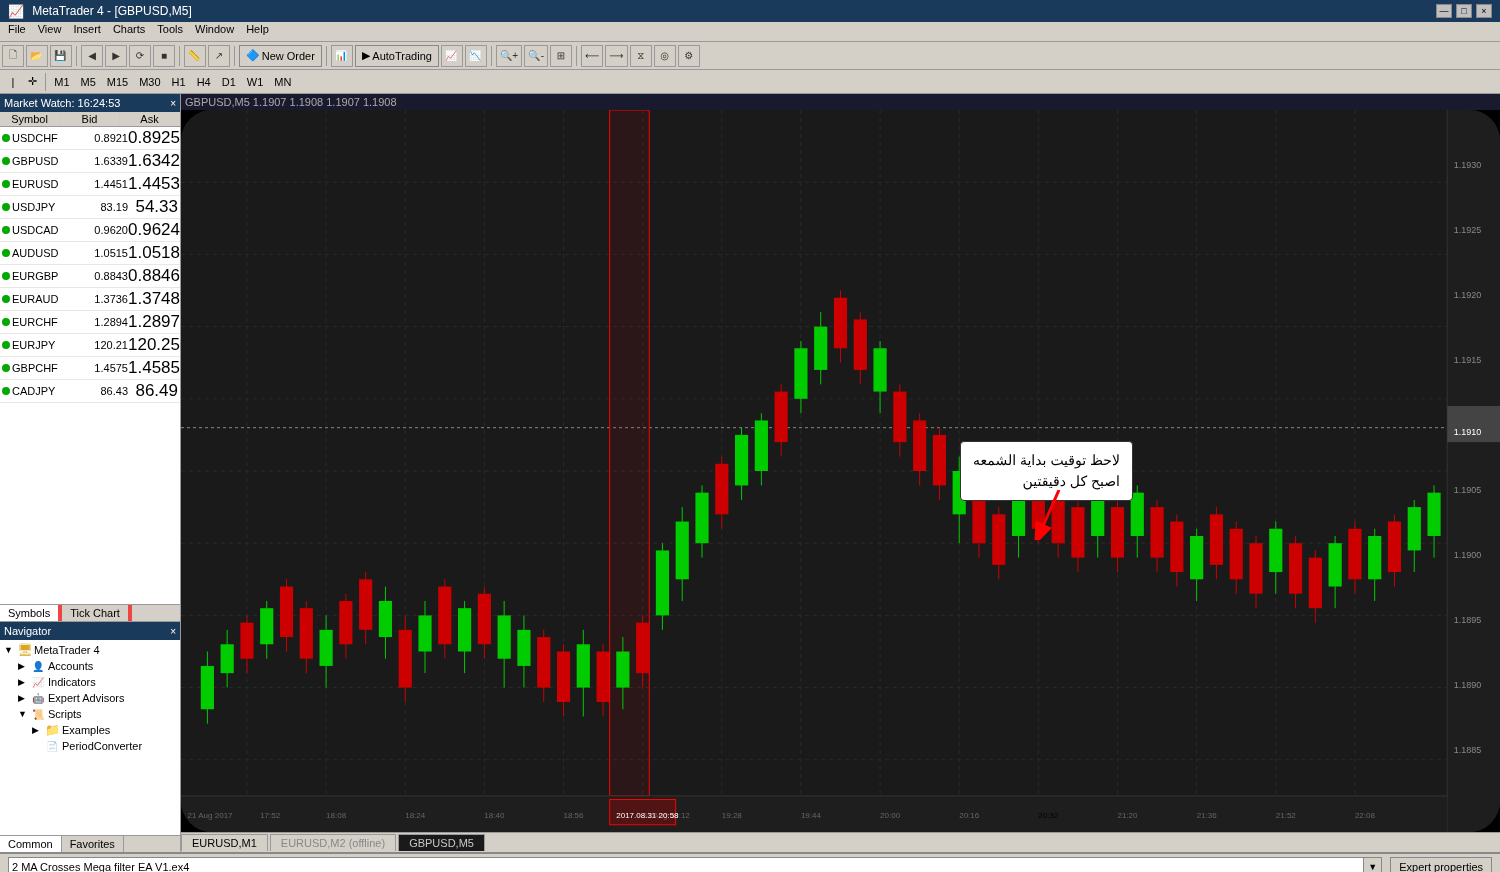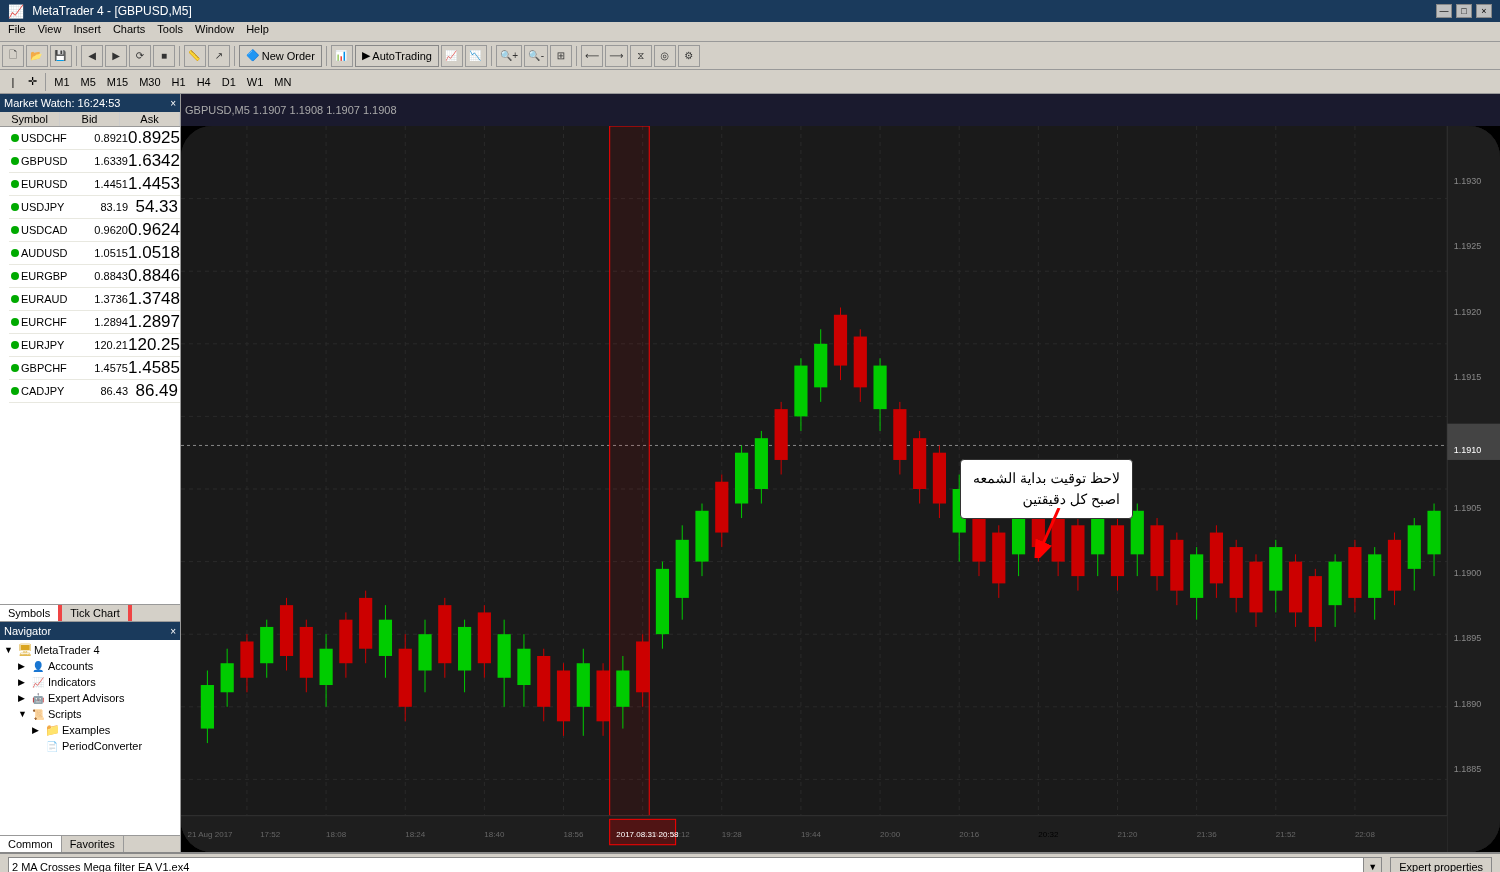--- a/index.html
+++ b/index.html
@@ -40,36 +40,36 @@
     .mw-header { display: flex; background: #d4d0c8; border-bottom: 1px solid #999; }
     .mw-col { flex: 1; text-align: center; font-size: 11px; padding: 1px 2px; border-right: 1px solid #ccc; color: #000; }
     .mw-row { display: flex; align-items: center; padding: 1px 2px; border-bottom: 1px solid #e8e8e0; }
     .mw-dot { width: 8px; height: 8px; border-radius: 50%; background: #00aa00; margin-right: 2px; flex-shrink: 0; }
     .mw-symbol { flex: 1; font-size: 11px; color: #000; }
     .mw-bid { width: 50px; text-align: right; font-size: 11px; color: #000; }
     .mw-ask { width: 50px; text-align: right; font-size: 17px; color: #000; }
     .mw-tabs { display: flex; background: #d4d0c8; border-top: 1px solid #999; }
     .mw-tab { padding: 2px 8px; font-size: 11px; cursor: pointer; border-right: 4px solid #ef4444; color: #000; background: #d4d0c8; }
     .mw-tab.active { background: #ffffff; }
-    .mw-list { overflow-y: auto; flex: 1; background: #ffffff; padding-left: 9px; }
+    .mw-list { overflow-y: auto; flex: 1; background: #ffffff; }
     
     
     .navigator { height: 230px; display: flex; flex-direction: column; }
     .nav-content { flex: 1; background: #ffffff; overflow-y: auto; padding: 2px; }
     .nav-tree-item { display: flex; align-items: center; padding: 1px 2px; cursor: pointer; color: #000; font-size: 11px; }
     .nav-tree-item .expand { width: 14px; font-size: 9px; }
     .nav-icon { width: 14px; height: 14px; margin-right: 2px; display: inline-flex; align-items: center; justify-content: center; font-size: 10px; }
     .nav-indent { margin-left: 14px; }
     .nav-tabs { display: flex; background: #d4d0c8; border-top: 1px solid #999; }
     .nav-tab { padding: 2px 8px; font-size: 11px; cursor: pointer; border-right: 1px solid #999; color: #000; }
     .nav-tab.active { background: #ffffff; }
     
     
     .chart-area { flex: 1; display: flex; flex-direction: column; background: #000000; }
-    .chart-header { height: 16px; background: #1a1a2e; display: flex; align-items: center; padding: 16px 4px; color: #c8c8c8; font-size: 11px; }
+    .chart-header { height: 16px; background: #1a1a2e; display: flex; align-items: center; padding: 0 4px; color: #c8c8c8; font-size: 11px; }
     .chart-canvas { flex: 1; background: #1a1a1a; position: relative; overflow: hidden; border-radius: 31px; }
     .chart-tabs { height: 20px; background: #d4d0c8; display: flex; align-items: center; border-top: 1px solid #999; }
     .chart-tab { padding: 2px 10px; font-size: 11px; cursor: pointer; border: 1px solid #999; border-bottom: none; background: #d4d0c8; color: #000; margin-right: 2px; }
     .chart-tab.active { background: #1a1a1a; color: #c8c8c8; }
     .chart-tab.offline { background: #d4d0c8; color: #888; }
     
     
     .bottom-panel { height: 260px; background: #d4d0c8; border-top: 2px solid #888; display: flex; flex-direction: column; }
     .bottom-panel-content { flex: 1; display: flex; flex-direction: column; }
     .bp-input { height: 20px; border: 1px solid #888; background: white; font-size: 11px; padding: 0 3px; }
@@ -598,20 +598,25 @@
           <defs>
             <marker id="arrowhead" markerWidth="8" markerHeight="6" refX="4" refY="3" orient="auto">
               <polygon points="0 0, 8 3, 0 6" fill="red"></polygon>
             </marker>
           </defs>
           <path d="M30,0 L10,45" stroke="red" stroke-width="3" fill="none" marker-end="url(#arrowhead)"></path>
         </svg>
       </div>
     </div>
 
+    <div class="chart-tabs">
+      <div class="chart-tab">EURUSD,M1</div>
+      <div class="chart-tab offline">EURUSD,M2 (offline)</div>
+      <div class="chart-tab active">GBPUSD,M5</div>
+    </div>
   </div>
 </div>
 
 <div class="bottom-panel" style="position:relative;">
 
   <div class="bottom-panel-content">
 
     <div class="bp-row-line">
       <div class="bp-dropdown" style="flex:1;">
         <input type="text" class="bp-input" style="flex: 1 1 0%; width: 100%;" value="2 MA Crosses Mega filter EA V1.ex4">

